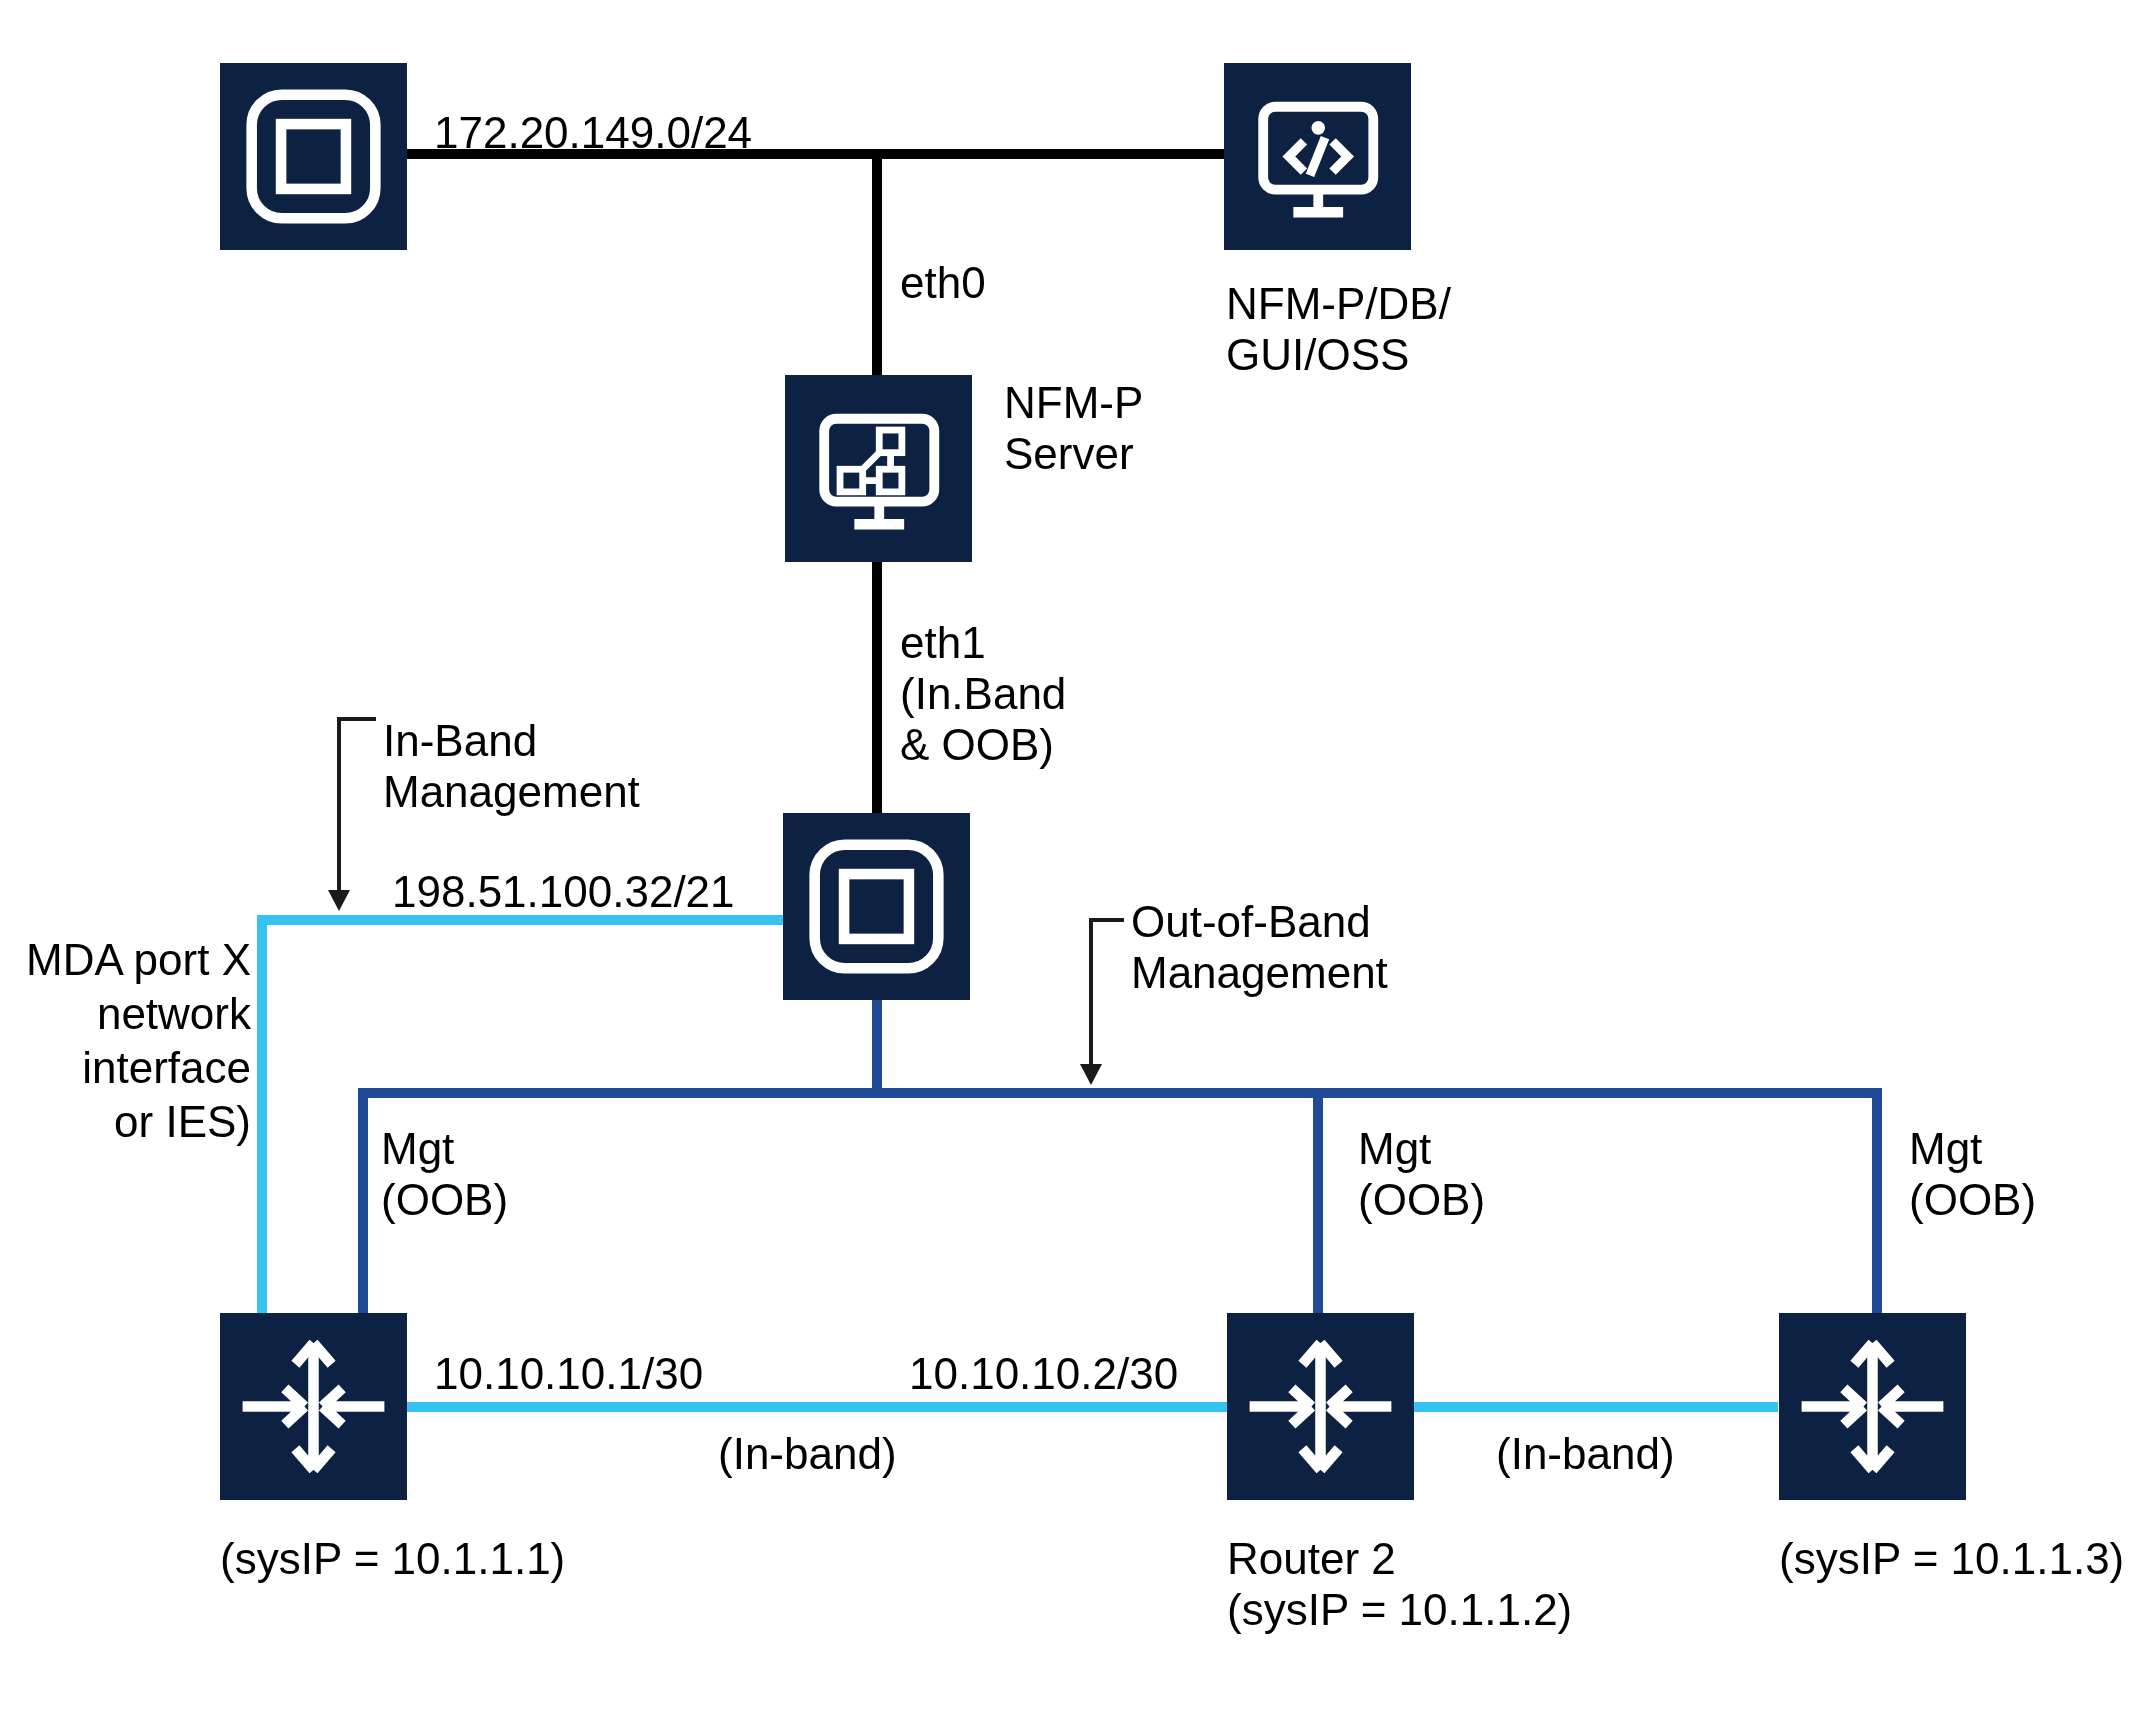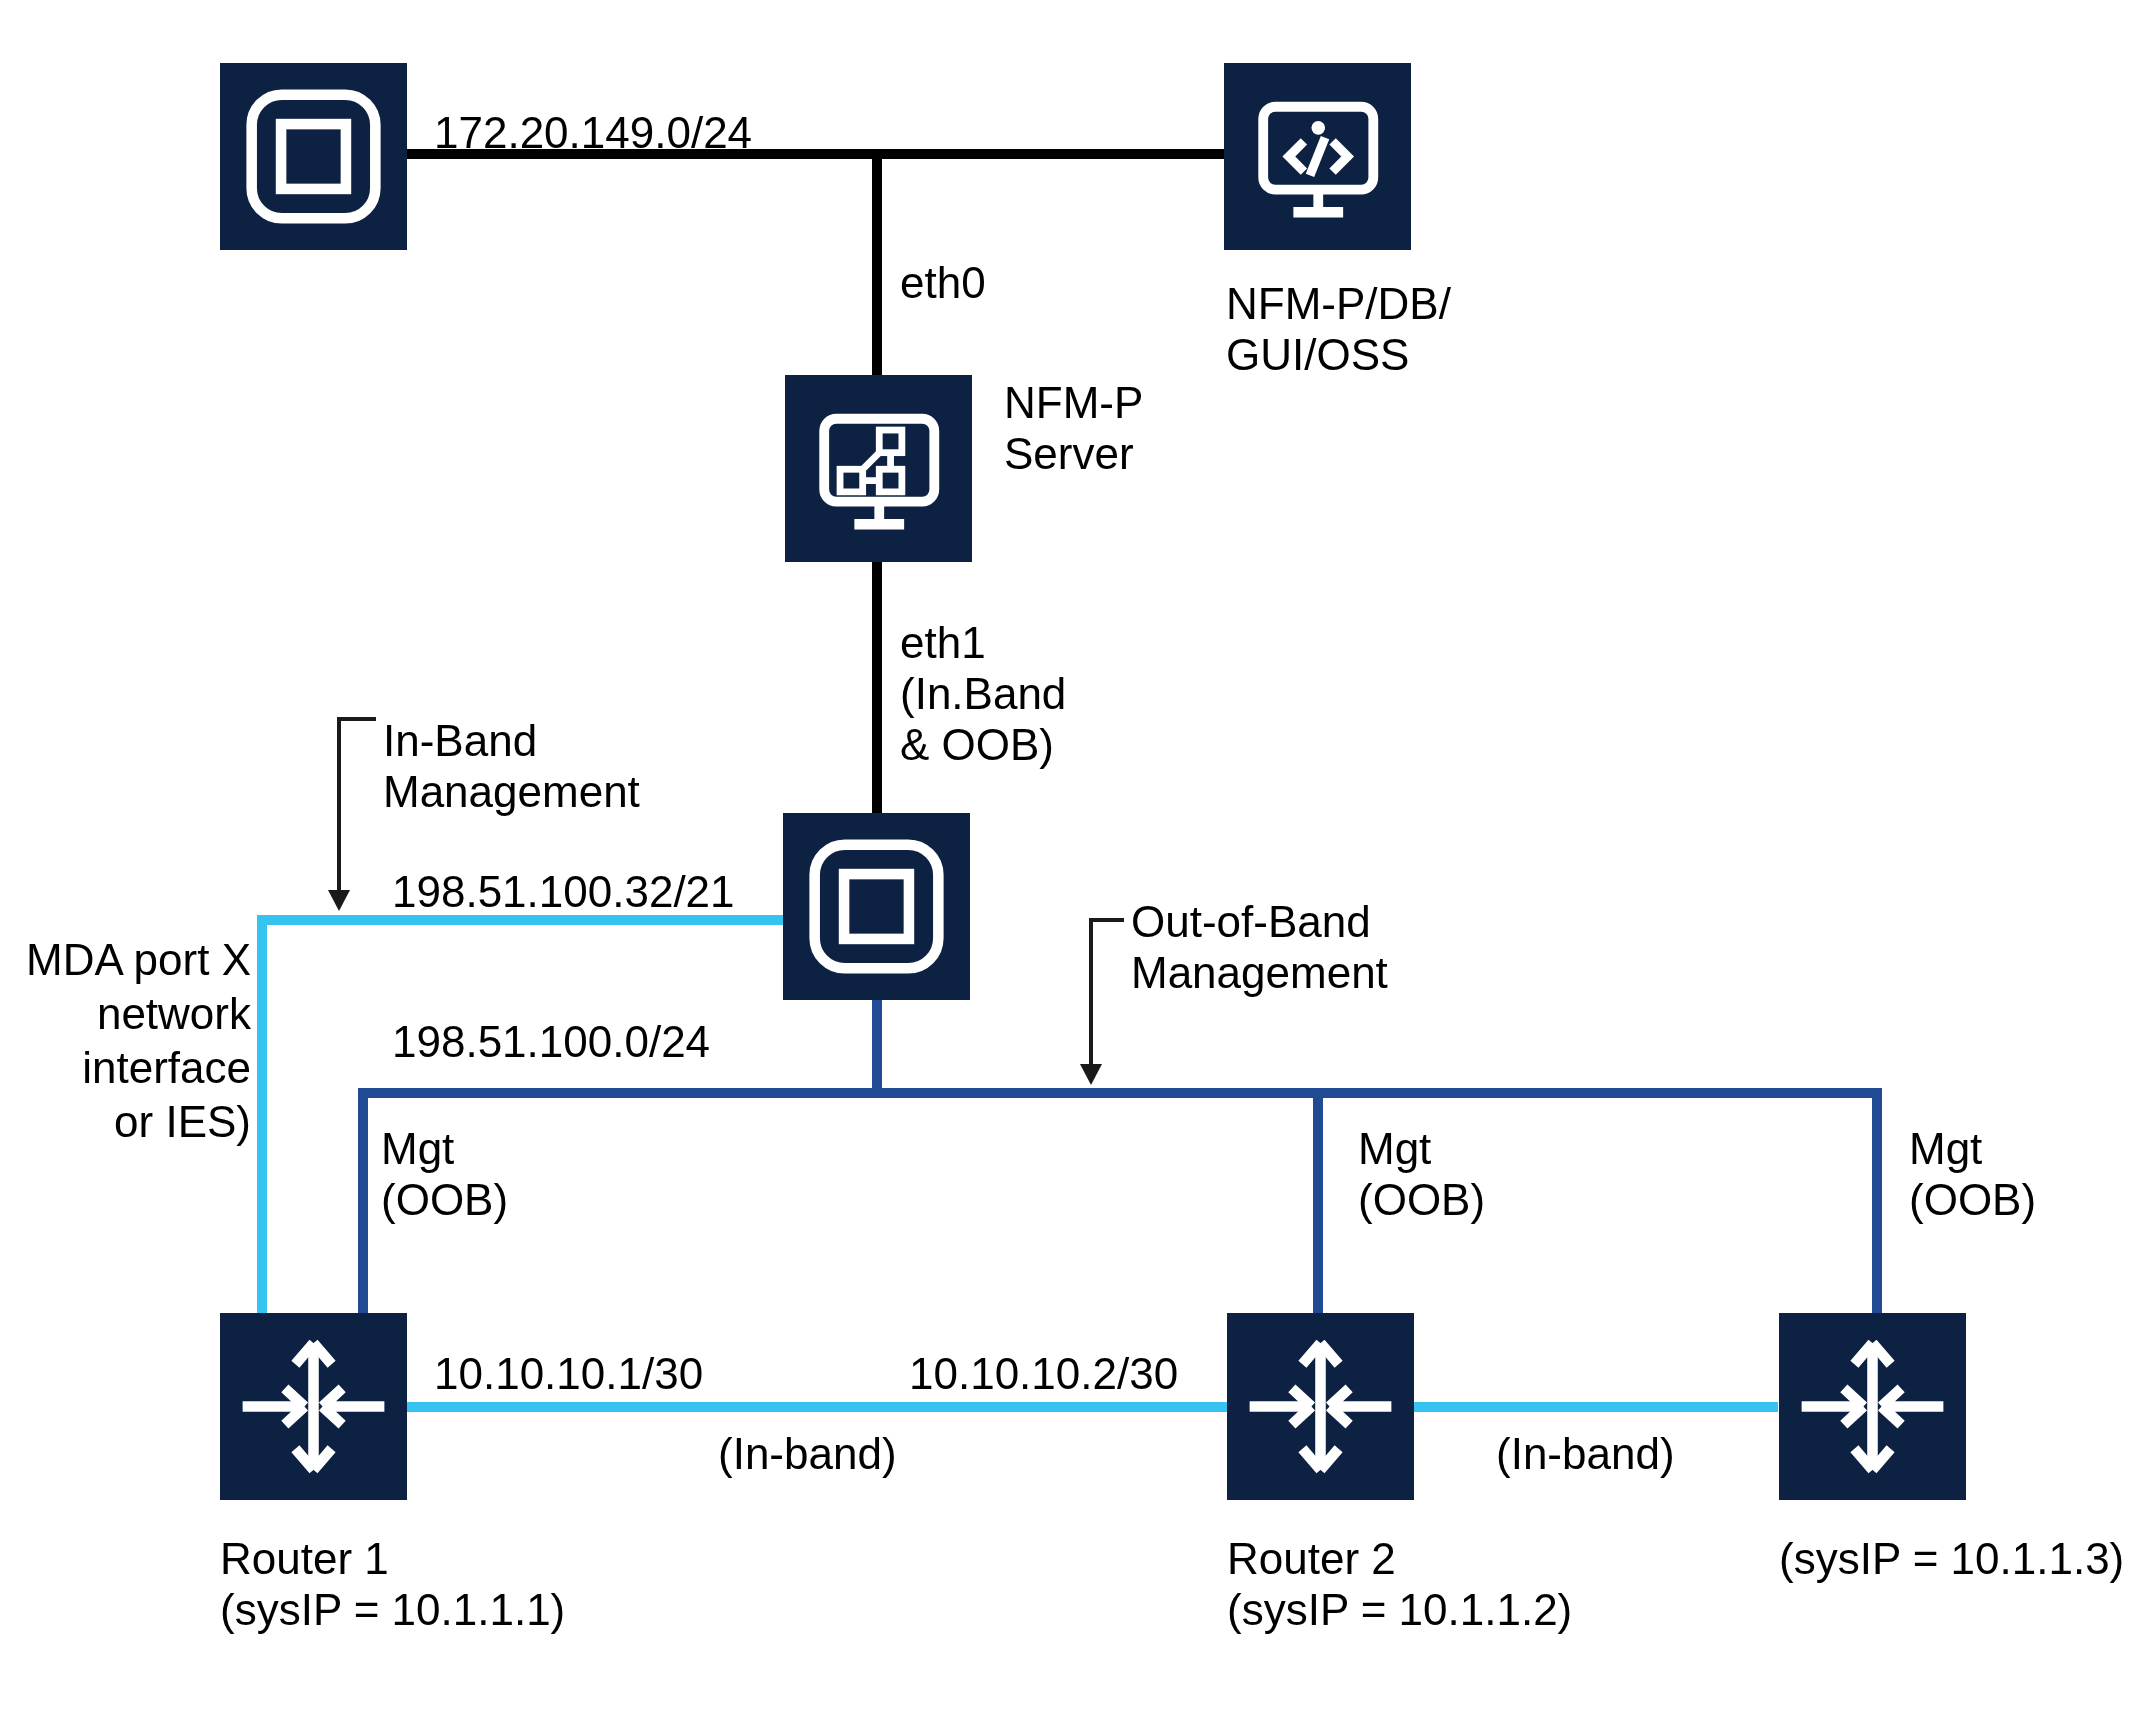--- a/index.html
+++ b/index.html
@@ -159,42 +159,40 @@
     <span class="ln">network</span>
     <span class="ln">interface</span>
     <span class="ln">or IES)</span>
   </div>
 
   <div class="lbl" style="left:1131px;top:896px;">
     <span class="ln">Out-of-Band</span>
     <span class="ln">Management</span>
   </div>
 
-  <div class="lbl" style="left:392px;top:1016px;">198.51.100.0/24</div>
 
   <div class="lbl" style="left:381px;top:1123px;">
     <span class="ln">Mgt</span>
     <span class="ln">(OOB)</span>
   </div>
   <div class="lbl" style="left:1358px;top:1123px;">
     <span class="ln">Mgt</span>
     <span class="ln">(OOB)</span>
   </div>
   <div class="lbl" style="left:1909px;top:1123px;">
     <span class="ln">Mgt</span>
     <span class="ln">(OOB)</span>
   </div>
 
   <div class="lbl" style="left:434px;top:1348px;">10.10.10.1/30</div>
   <div class="lbl" style="left:909px;top:1348px;text-align:right;">10.10.10.2/30</div>
   <div class="lbl" style="left:718px;top:1428px;">(In-band)</div>
   <div class="lbl" style="left:1496px;top:1428px;">(In-band)</div>
 
   <div class="lbl" style="left:220px;top:1533px;">
-    <span class="ln">Router 1</span>
     <span class="ln">(sysIP = 10.1.1.1)</span>
   </div>
   <div class="lbl" style="left:1227px;top:1533px;">
     <span class="ln">Router 2</span>
     <span class="ln">(sysIP = 10.1.1.2)</span>
   </div>
   <div class="lbl" style="left:1779px;top:1533px;">
     <span class="ln">(sysIP = 10.1.1.3)</span>
   </div>
 

